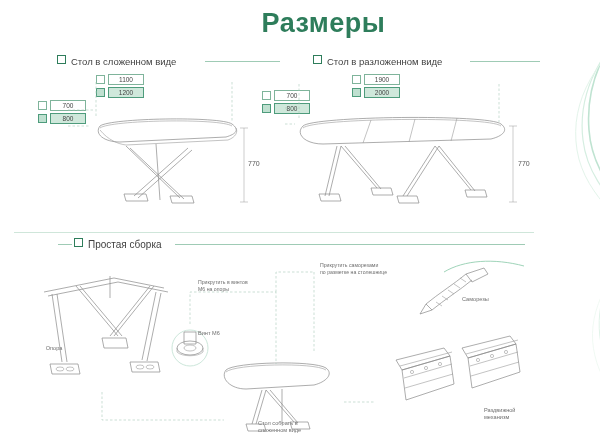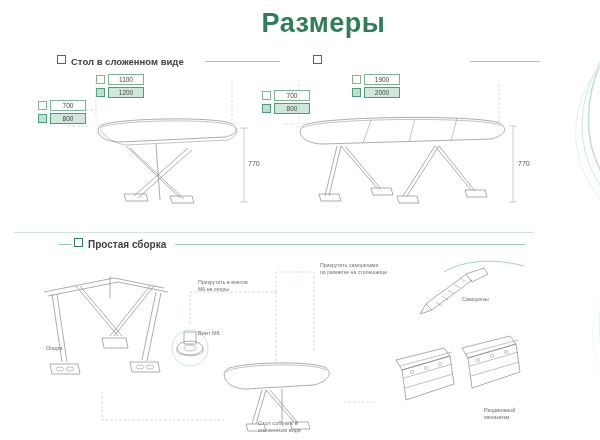--- a/index.html
+++ b/index.html
@@ -21,21 +21,21 @@
     text-align:center;
     font-size:27px;
     font-weight:bold;
     color:#2e7d5b;
     letter-spacing:0.5px;
   }
 
   .hdr{
     position:absolute;
     font-size:9.5px;
-    font-weight:bold;
+    font-weight:normal;
     color:#3f3f3f;
     white-space:nowrap;
   }
   .hdr .bullet{
     display:inline-block;width:7px;height:7px;
     border:1.2px solid #2e7d5b;
     margin-right:5px;
     vertical-align:1px;
   }
   .rule{
@@ -135,21 +135,21 @@
     <path class="ln" d="M70 78 L124 129 M132 80 L78 128"></path>
     <path class="ln" d="M96 74 L100 130"></path>
     <path class="ln" d="M64 124 L86 124 L88 131 L66 131 Z"></path>
     <path class="ln" d="M110 126 L132 126 L134 133 L112 133 Z"></path>
 
     <path class="dimline" d="M184 58 L184 132 M180 58 L188 58 M180 132 L188 132"></path>
   </svg>
   <div class="dim" style="left:248px;top:160px;">770</div>
 
   <div class="hdr" style="left:313px;top:55px;">
-    <span class="bullet"></span>
+    <span class="bullet"></span><span>Стол в разложенном виде</span>
   </div>
   <div class="rule" style="left:470px;top:61px;width:70px;"></div>
 
   <div class="legend" style="left:352px;top:74px;">
     <div class="row">
       <span class="sq"></span>
       <span class="box">1900</span>
     </div>
     <div class="row">
       <span class="sq on"></span>

